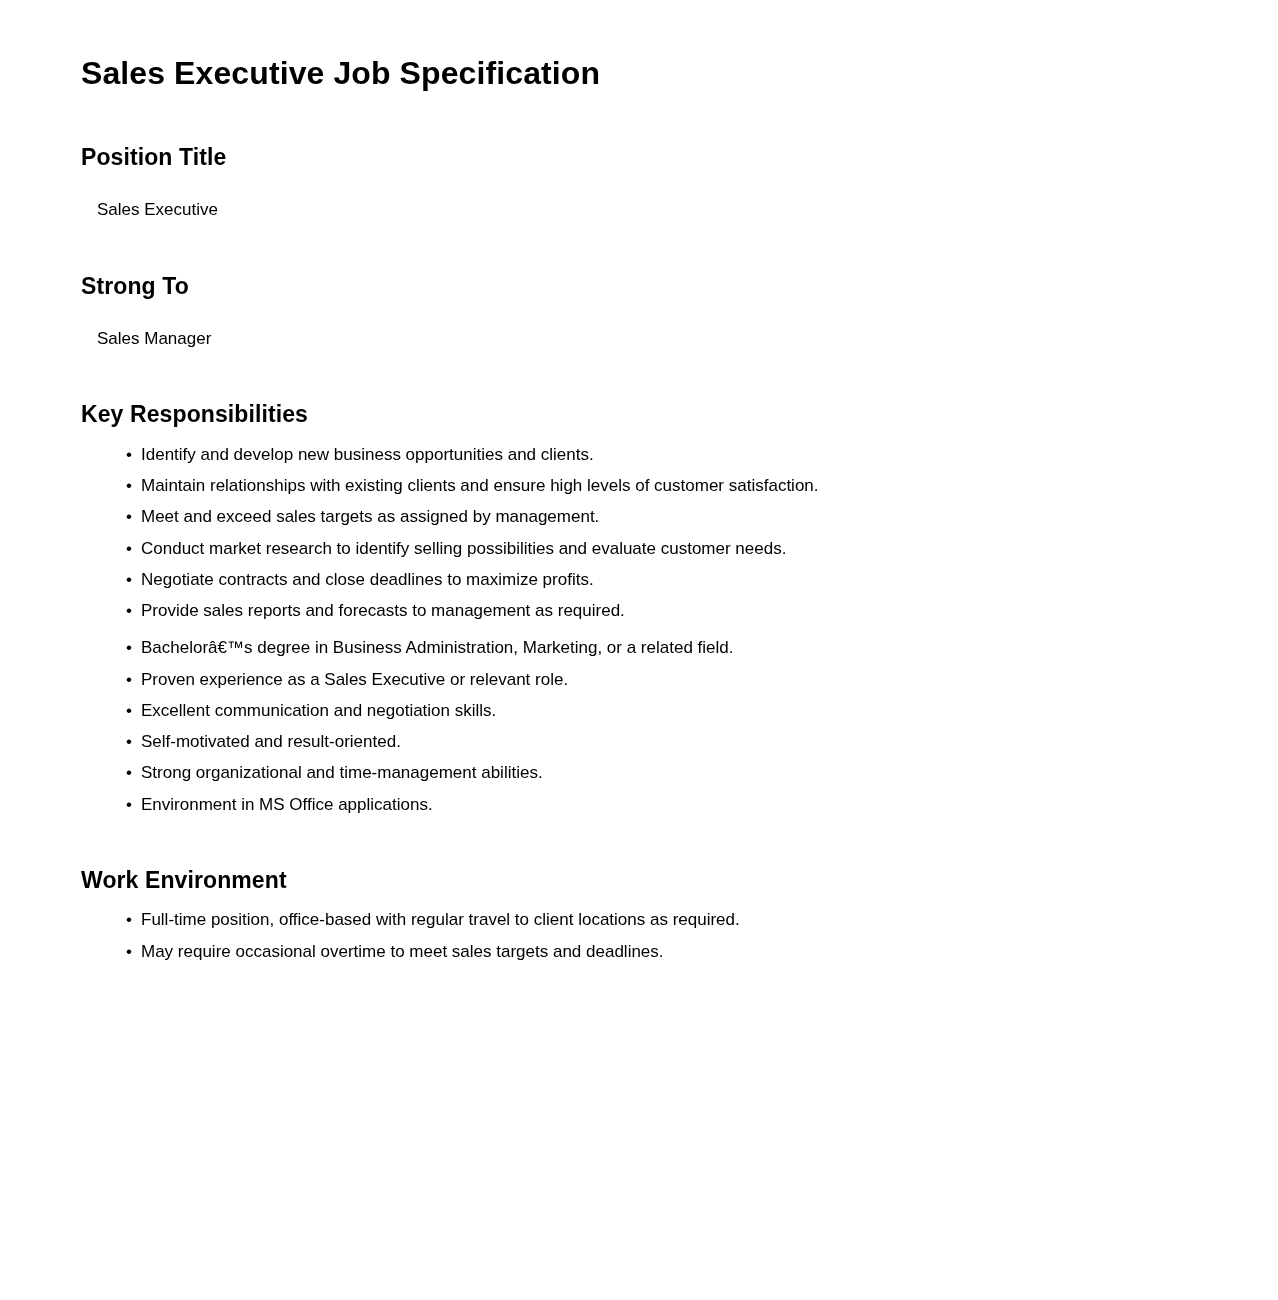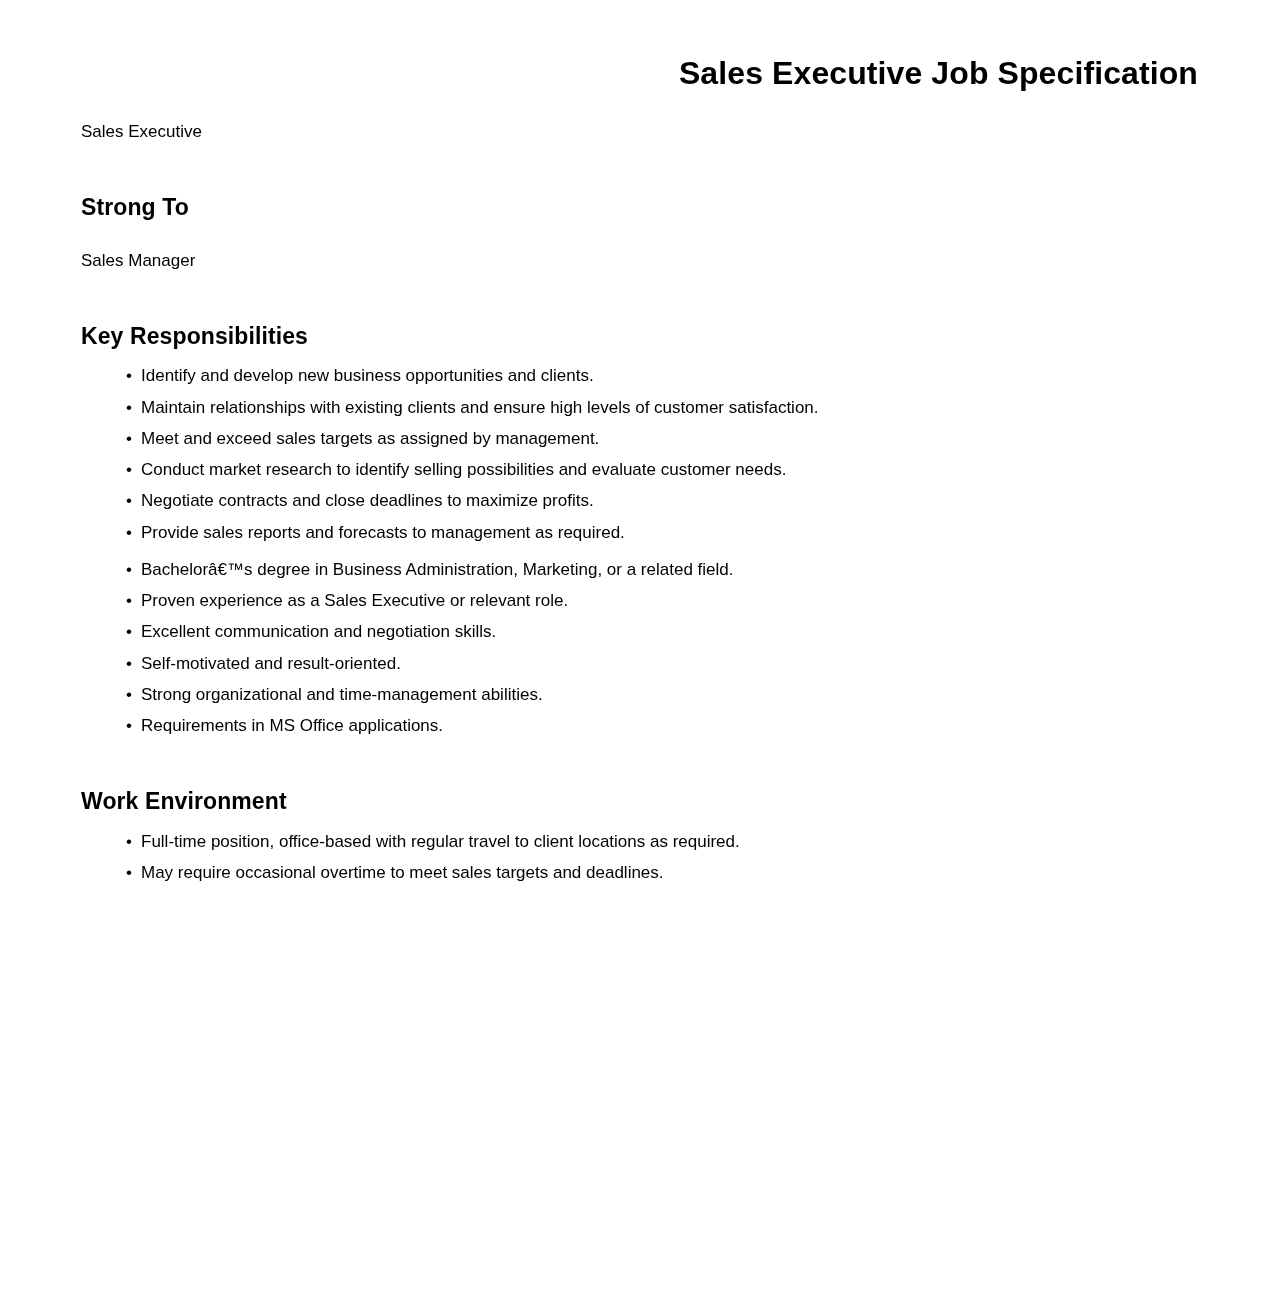--- a/index.html
+++ b/index.html
@@ -18,34 +18,33 @@
   .page {
     padding: 55px 80px 0 81px;
     box-sizing: border-box;
   }
   h1.doc-title {
     font-size: 32px;
     font-weight: bold;
     line-height: 1.15;
     margin: 0 0 12px 0;
     letter-spacing: 0.1px;
-    text-align: right;
   }
   h2.section-heading {
     font-size: 23px;
     font-weight: bold;
     line-height: 1.15;
     margin: 52px 0 0 0;
     letter-spacing: 0.1px;
   }
   p.body-text {
     font-size: 17px;
     font-weight: normal;
     line-height: 1.2;
-    margin: 30px 0 0 0;
+    margin: 30px 0 0 16px;
   }
   ul.bullet-list {
     margin: 16px 0 0 0;
     padding: 0 0 0 60px;
     list-style: none;
   }
   ul.bullet-list li {
     font-size: 17px;
     line-height: 1.25;
     margin: 0 0 10px 0;
@@ -64,20 +63,21 @@
   .spacer-bottom { height: 320px; }
 </style>
 </head>
 <body>
 
 <div class="page">
 
   <h1 class="doc-title">Sales Executive Job Specification</h1>
 
   <div class="section-block">
+    <h2 class="section-heading">Position Title</h2>
     <p class="body-text">Sales Executive</p>
   </div>
 
   <div class="section-block">
     <h2 class="section-heading">Strong To</h2>
     <p class="body-text">Sales Manager</p>
   </div>
 
   <div class="section-block">
     <h2 class="section-heading">Key Responsibilities</h2>
@@ -91,21 +91,21 @@
     </ul>
   </div>
 
   <div class="section-block">
     <ul class="bullet-list">
       <li>Bachelorâ€™s degree in Business Administration, Marketing, or a related field.</li>
       <li>Proven experience as a Sales Executive or relevant role.</li>
       <li>Excellent communication and negotiation skills.</li>
       <li>Self-motivated and result-oriented.</li>
       <li>Strong organizational and time-management abilities.</li>
-      <li>Requirements in MS Office applications.</li>
+      <li>Environment in MS Office applications.</li>
     </ul>
   </div>
 
   <div class="section-block">
     <h2 class="section-heading">Work Environment</h2>
     <ul class="bullet-list">
       <li>Full-time position, office-based with regular travel to client locations as required.</li>
       <li>May require occasional overtime to meet sales targets and deadlines.</li>
     </ul>
   </div>

